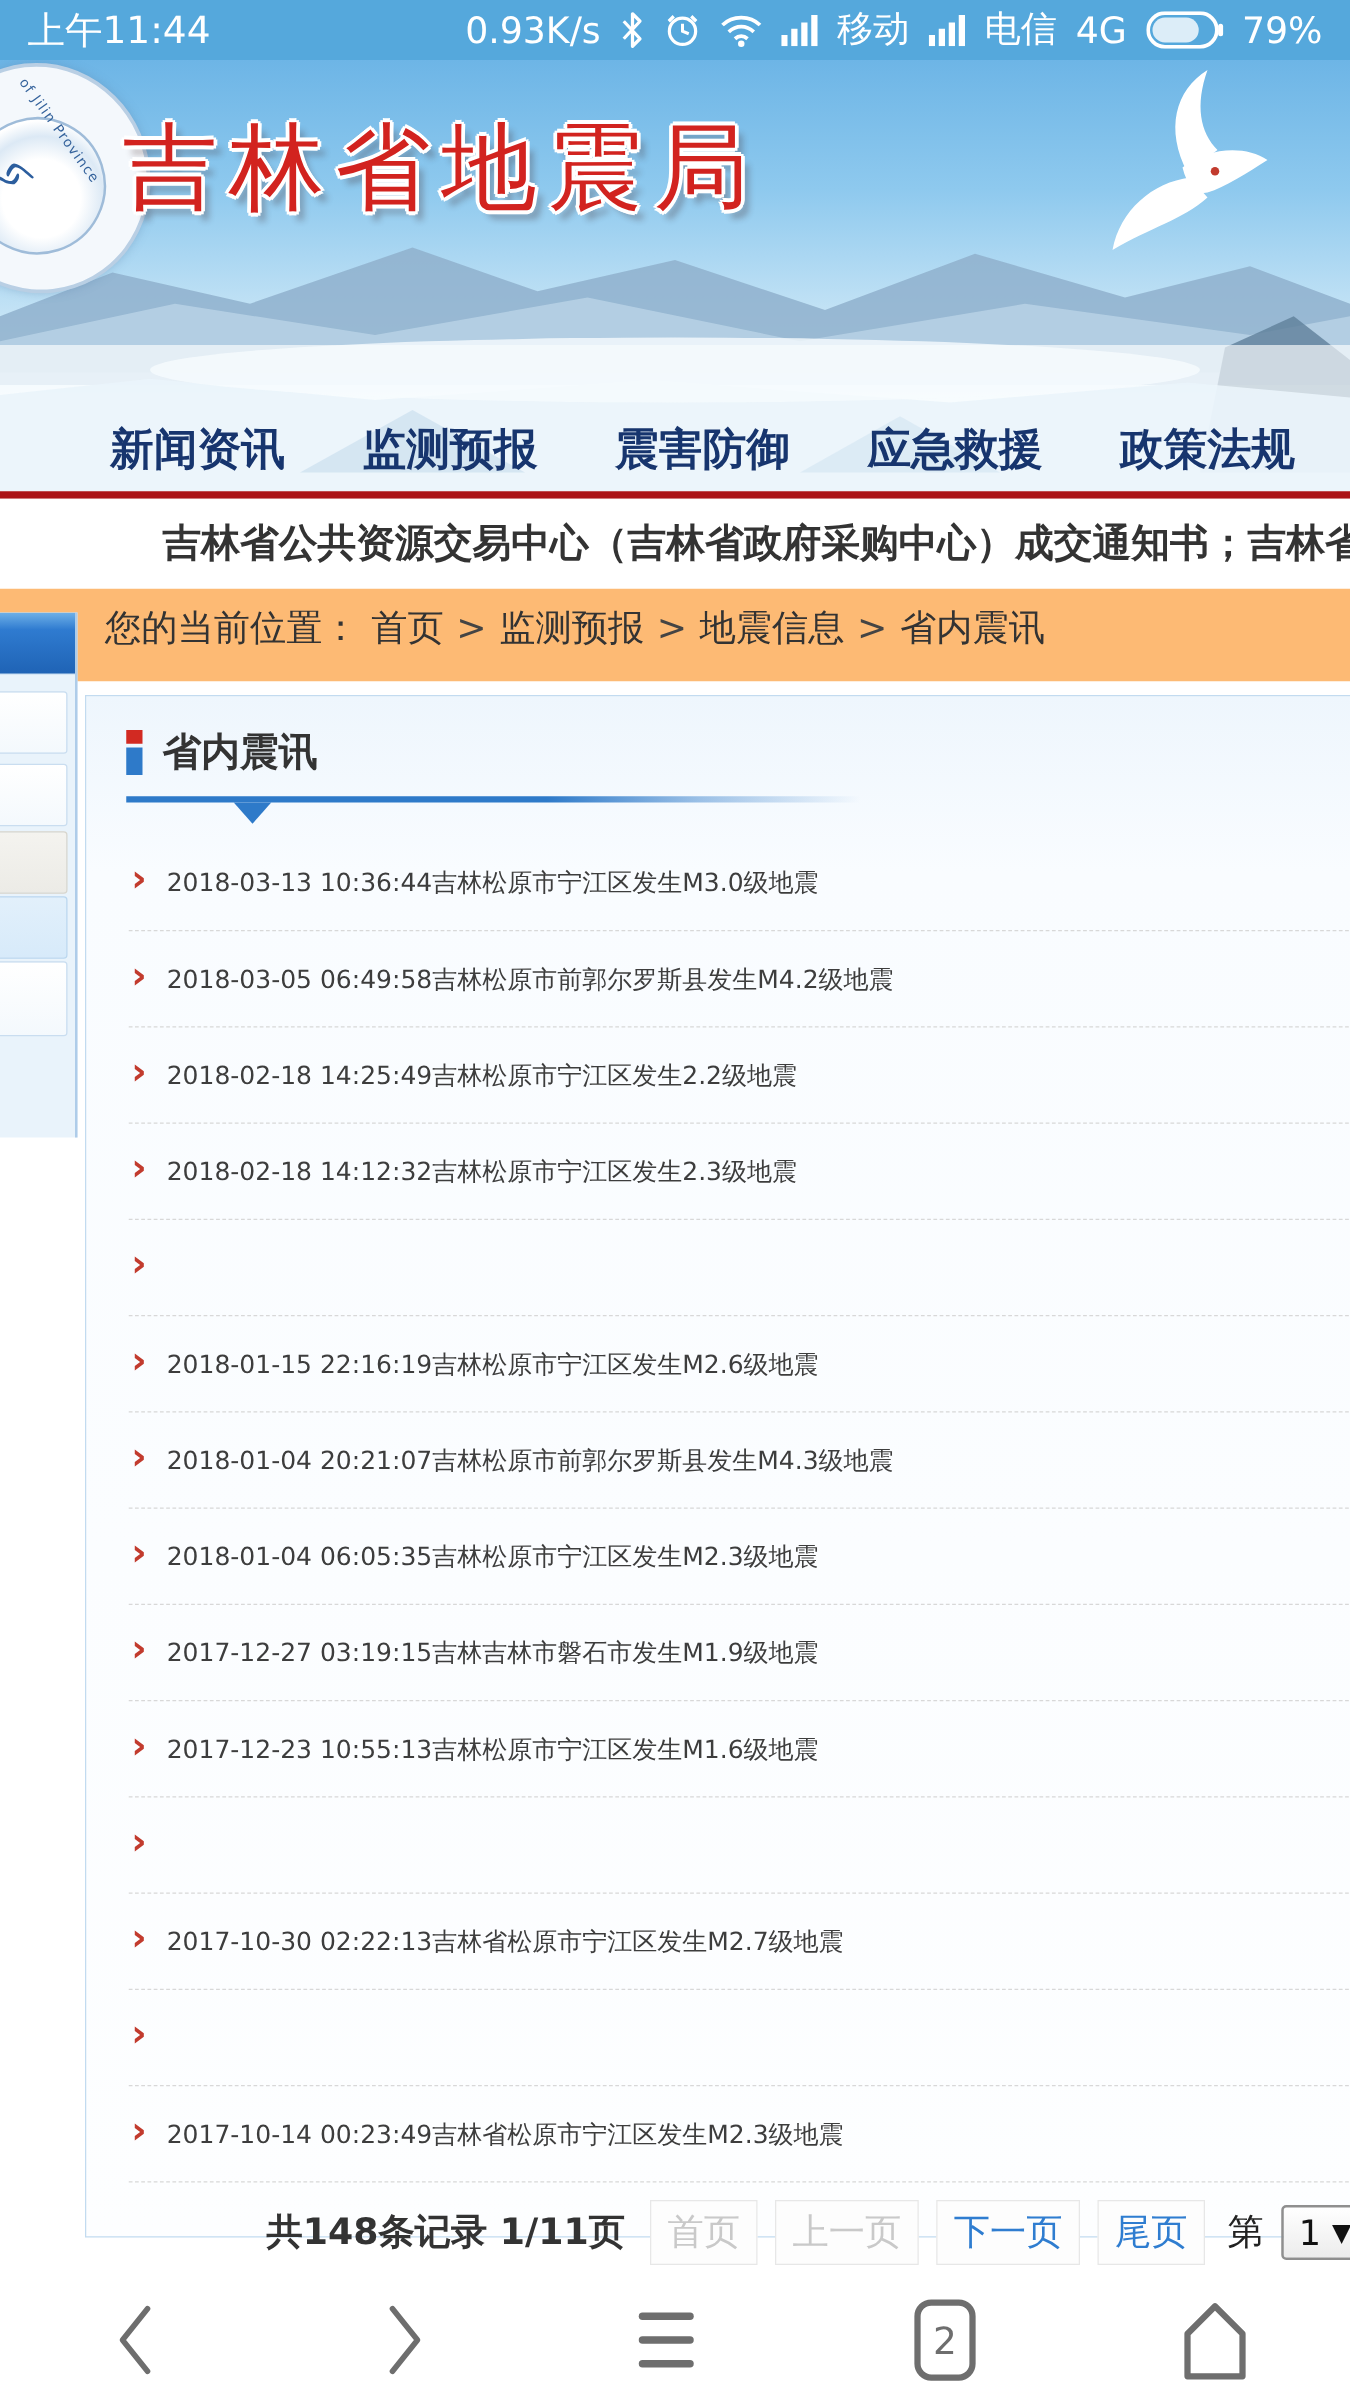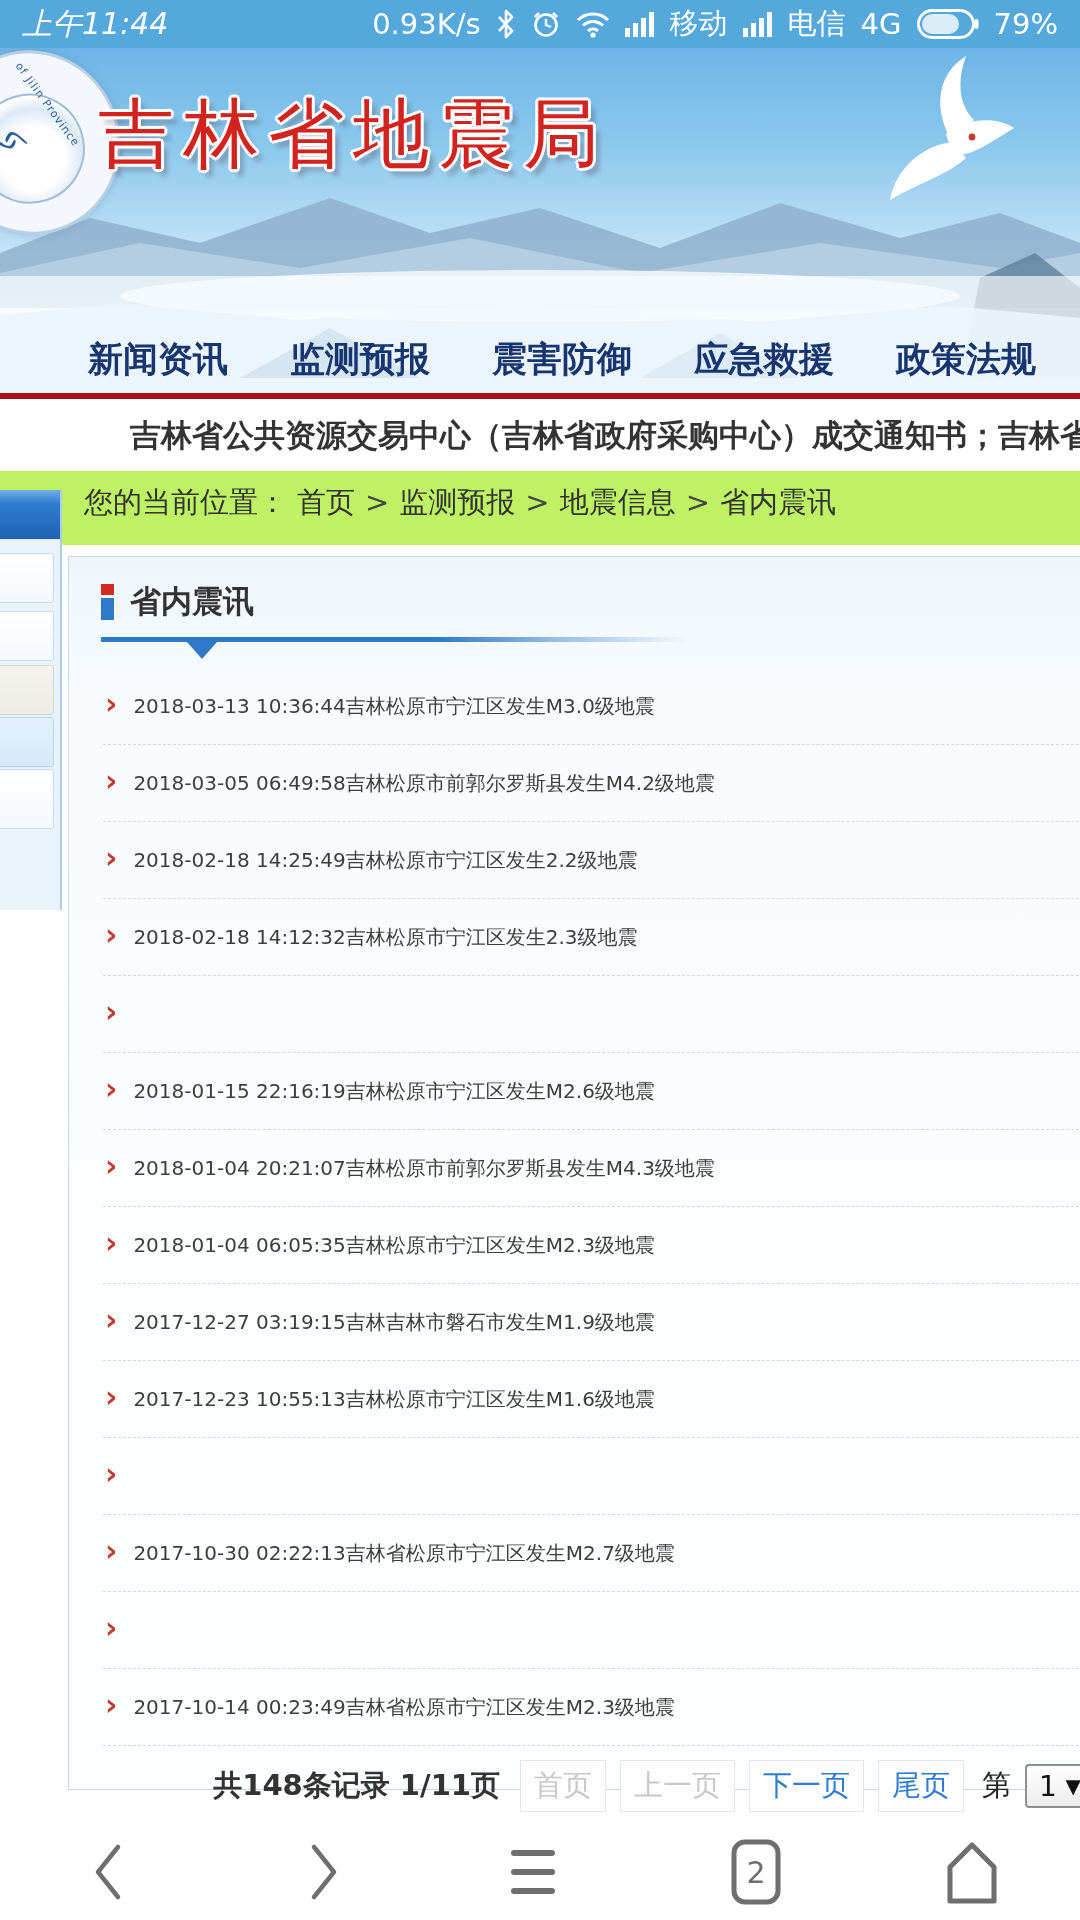--- a/index.html
+++ b/index.html
@@ -8,21 +8,21 @@
     position:relative; overflow:hidden; background:#ffffff;
     font-family:"DejaVu Sans", sans-serif;
   }
 
   
   .status-bar{
     position:absolute; left:0; top:0; width:1080px; height:48px;
     background:#55a8dc; color:#ffffff; display:flex; align-items:center;
     padding:0 22px; font-size:30px;
   }
-  .status-left{ flex:0 0 auto;font-style:italic; }
+  .status-left{ flex:0 0 auto; }
   .status-right{ margin-left:auto; display:flex; align-items:center; gap:15px;text-align:center; }
   .status-right svg{ display:block; }
   .st-txt{ font-size:29px; }
 
   
   .header{
     position:absolute; left:0; top:48px; width:1080px; height:345px; overflow:hidden;
     background:linear-gradient(180deg,#6db5e6 0%,#8ec9ee 30%,#c2e2f5 58%,#e8f5fc 78%,#f2f9fd 100%);
   }
   .header-art{ position:absolute; left:0; top:0; width:1080px; height:345px; }
@@ -53,21 +53,21 @@
   .nav-item{ font-size:35px; font-weight:bold; color:#17356e; cursor:pointer; white-space:nowrap;}
 
   .red-line{ position:absolute; left:0; top:393px; width:1080px; height:6px; background:#ab1418; }
 
   
   .notice-row{ position:absolute; left:0; top:399px; width:1080px; height:72px; background:#fff; overflow:hidden; }
   .notice-text{ position:absolute; left:130px; top:0; line-height:72px; white-space:nowrap;
     font-size:31px; font-weight:bold; color:#333333; }
 
   
-  .breadcrumb-row{ position:absolute; left:0; top:471px; width:1080px; height:74px; background:#bef264;text-align:center; }
+  .breadcrumb-row{ position:absolute; left:0; top:471px; width:1080px; height:74px; background:#fdba74;text-align:center; }
   .breadcrumb{ position:absolute; left:84px; top:0; line-height:62px; font-size:29px; color:#333;
     display:flex; gap:10px; white-space:nowrap; }
   .crumb{ cursor:pointer; }
   .crumb-sep{ color:#444; }
 
   
   .sidebar{ position:absolute; left:0; top:490px; width:62px; height:420px;
     background:#e9f3fb; border-right:2px solid #aecce9; overflow:hidden; }
   .sb-head{ position:absolute; left:-150px; top:0; width:210px; height:50px;
     background:linear-gradient(180deg,#6fb1e8 0%,#2f7bd0 28%,#1f63b5 100%);

